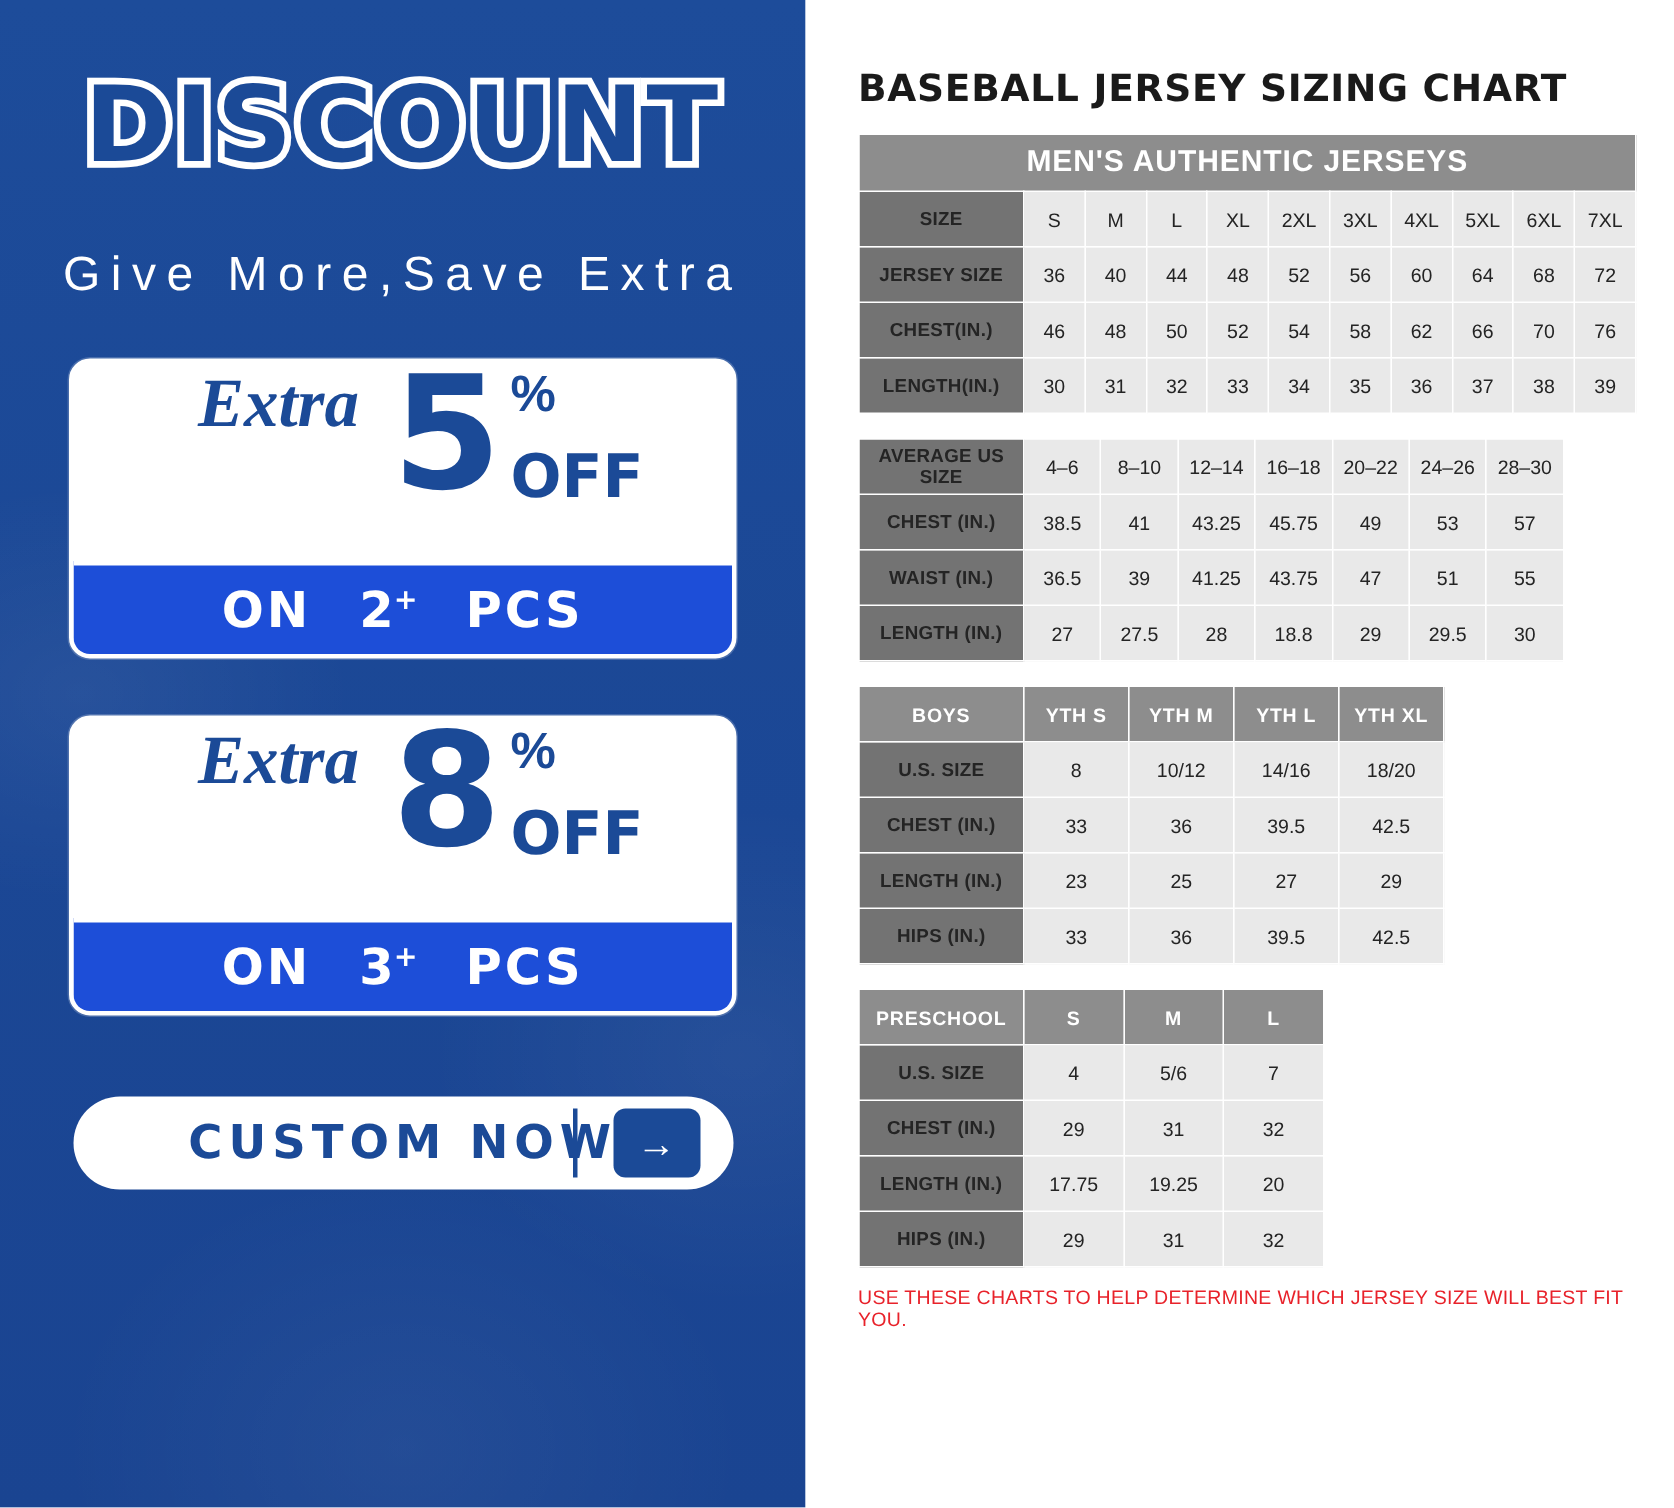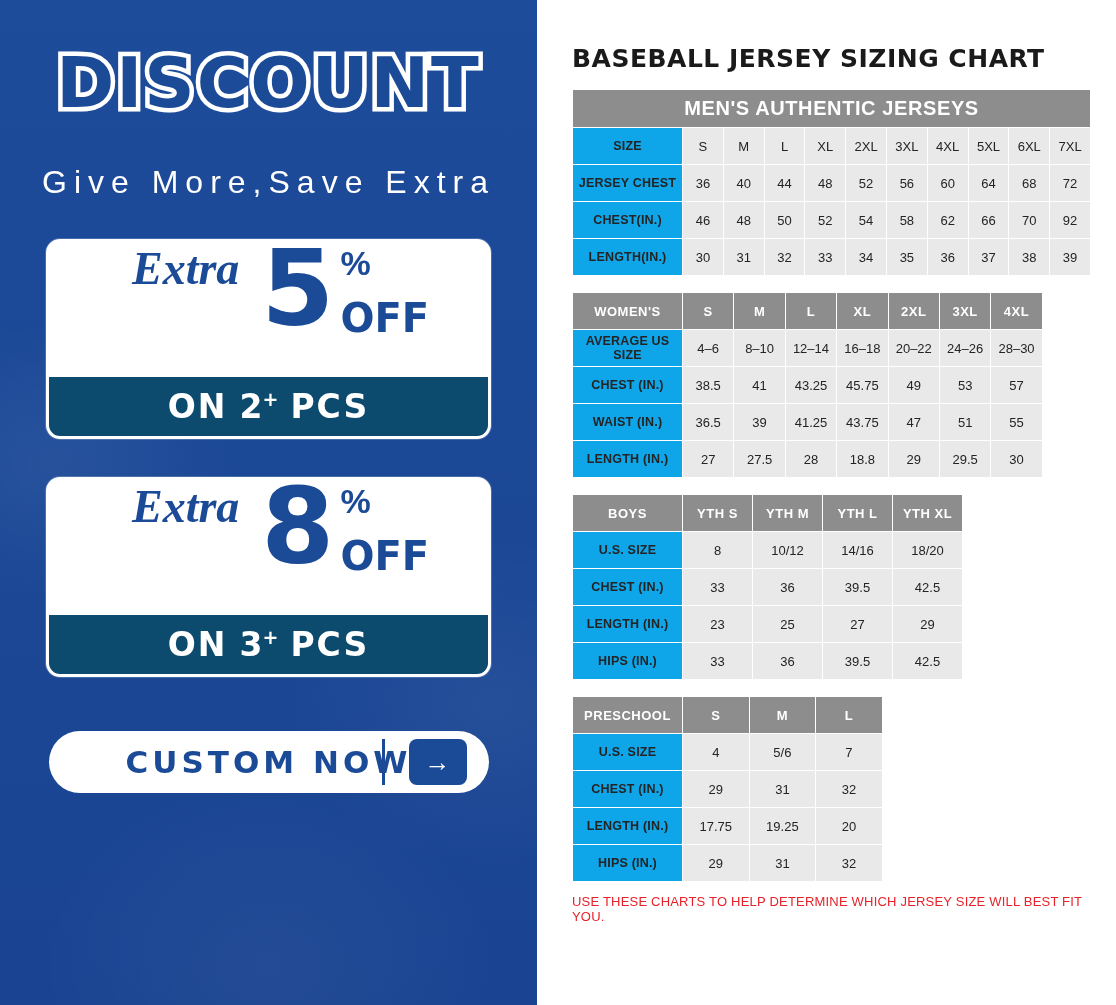--- a/index.html
+++ b/index.html
@@ -121,26 +121,26 @@
   }
   .offer-off {
     color: #1b4a97;
     font-size: 40px;
     font-weight: bold;
     font-family: "DejaVu Sans", sans-serif;
     line-height: 1;
     letter-spacing: 0px;
   }
   .offer-bottom {
-    background: #0c4a6e;
+    background: #1d4ed8;
     height: 62px;
     display: flex;
     align-items: center;
     justify-content: center;
-    gap: 12px;
+    gap: 32px;
     color: #ffffff;
     border-top: 3px solid #ffffff;
   }
   .offer-on {
     font-size: 33px;
     font-weight: bold;
     letter-spacing: 2px;
     font-family: "DejaVu Sans", sans-serif;
   }
   .offer-qty {
@@ -239,21 +239,21 @@
     padding: 2px 3px;
     font-weight: normal;
   }
   table.sz td.head, table.sz th.head {
     background: #8d8d8d;
     color: #ffffff;
     font-weight: bold;
     letter-spacing: 0.5px;
   }
   table.sz td.rowhead {
-    background: #0ea5e9;
+    background: #737373;
     font-weight: bold;
     font-size: 12.5px;
     letter-spacing: 0.2px;
     margin-top: 25px;
   }
   table.sz td.banner {
     background: #8d8d8d;
     color: #ffffff;
     font-weight: bold;
     font-size: 20px;
@@ -343,21 +343,21 @@
           <td>L</td>
           <td>XL</td>
           <td>2XL</td>
           <td>3XL</td>
           <td>4XL</td>
           <td>5XL</td>
           <td>6XL</td>
           <td>7XL</td>
         </tr>
         <tr>
-          <td class="rowhead">JERSEY CHEST</td>
+          <td class="rowhead">JERSEY SIZE</td>
           <td>36</td>
           <td>40</td>
           <td>44</td>
           <td>48</td>
           <td>52</td>
           <td>56</td>
           <td>60</td>
           <td>64</td>
           <td>68</td>
           <td>72</td>
@@ -366,21 +366,21 @@
           <td class="rowhead">CHEST(IN.)</td>
           <td>46</td>
           <td>48</td>
           <td>50</td>
           <td>52</td>
           <td>54</td>
           <td>58</td>
           <td>62</td>
           <td>66</td>
           <td>70</td>
-          <td>92</td>
+          <td>76</td>
         </tr>
         <tr>
           <td class="rowhead">LENGTH(IN.)</td>
           <td>30</td>
           <td>31</td>
           <td>32</td>
           <td>33</td>
           <td>34</td>
           <td>35</td>
           <td>36</td>
@@ -391,30 +391,20 @@
       </tbody>
     </table>
 
     <table class="sz tbl-women">
       <colgroup>
           <col style="width:110px">
           <col span="7" style="width:51.4px">
         </colgroup>
       <tbody>
         <tr>
-          <td class="head">WOMEN'S</td>
-          <td class="head">S</td>
-          <td class="head">M</td>
-          <td class="head">L</td>
-          <td class="head">XL</td>
-          <td class="head">2XL</td>
-          <td class="head">3XL</td>
-          <td class="head">4XL</td>
-        </tr>
-        <tr>
           <td class="rowhead two-line">AVERAGE US SIZE</td>
           <td>4–6</td>
           <td>8–10</td>
           <td>12–14</td>
           <td>16–18</td>
           <td>20–22</td>
           <td>24–26</td>
           <td>28–30</td>
         </tr>
         <tr>

